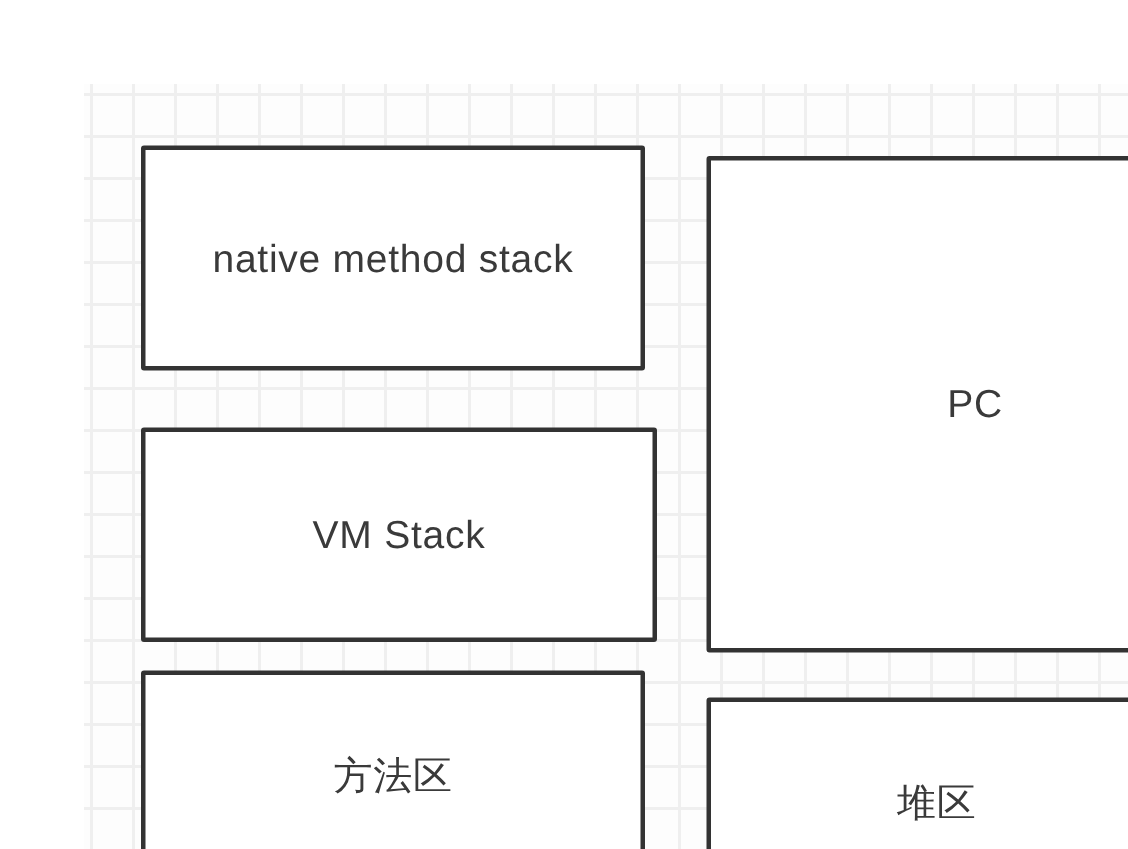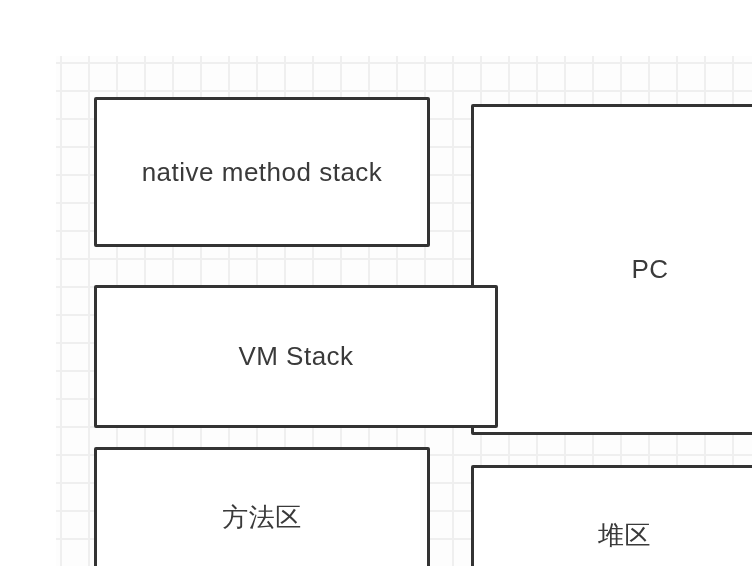--- a/index.html
+++ b/index.html
@@ -38,21 +38,21 @@
   }
   .node-label {
     color: var(--node-text);
     font-size: 26px;
     font-weight: 400;
     letter-spacing: 0.5px;
     white-space: nowrap;
   }
   
   .node-nms    { left: 22px;  top: 25px;  width: 336px; height: 150px; }
-  .node-vm     { left: 22px;  top: 213px; width: 404px; height: 143px; }
+  .node-vm     { left: 22px;  top: 213px; width: 344px; height: 143px; }
   .node-method { left: 22px;  top: 375px; width: 336px; height: 140px; }
   .node-pc     { left: 399px; top: 32px;  width: 358px; height: 331px; }
   .node-heap   { left: 399px; top: 393px; width: 307px; height: 140px; }
 </style>
 </head>
 <body>
 
 <div class="canvas">
 
   <div class="node node-nms">

